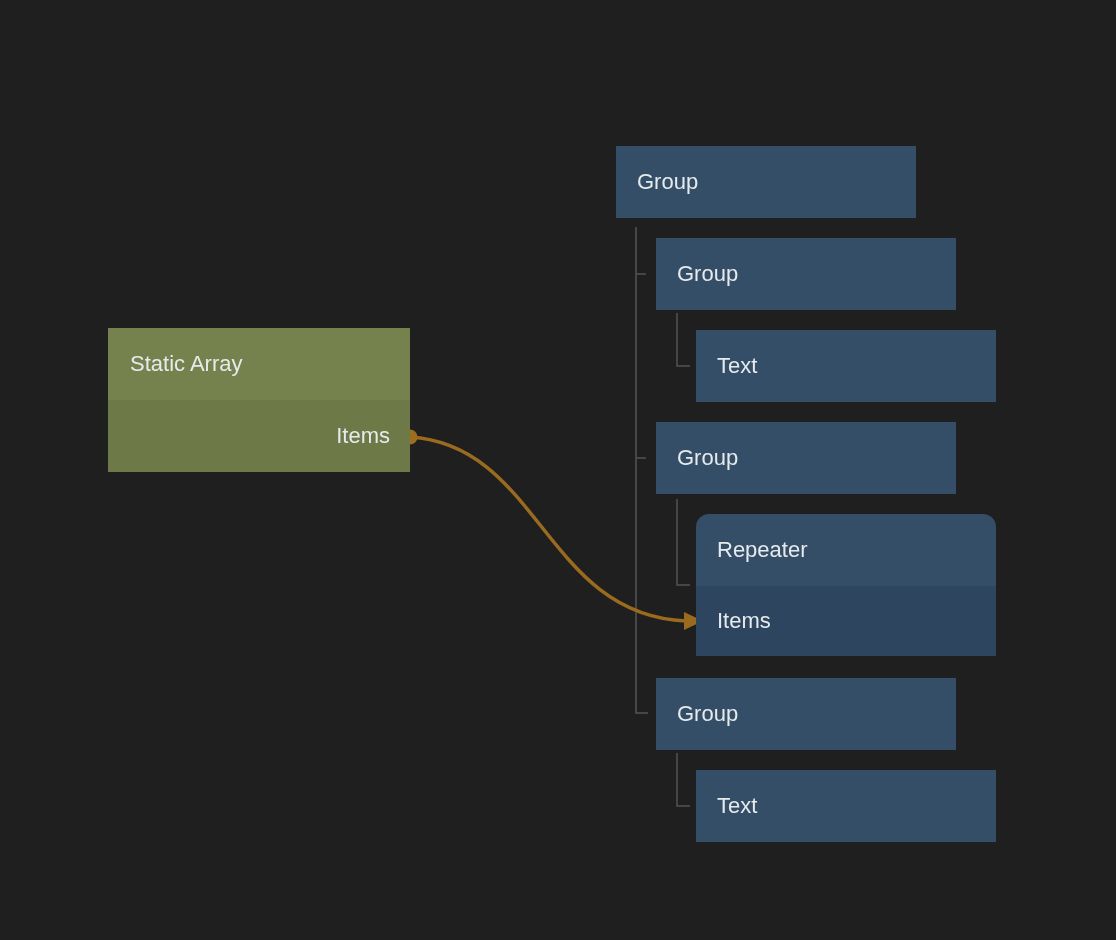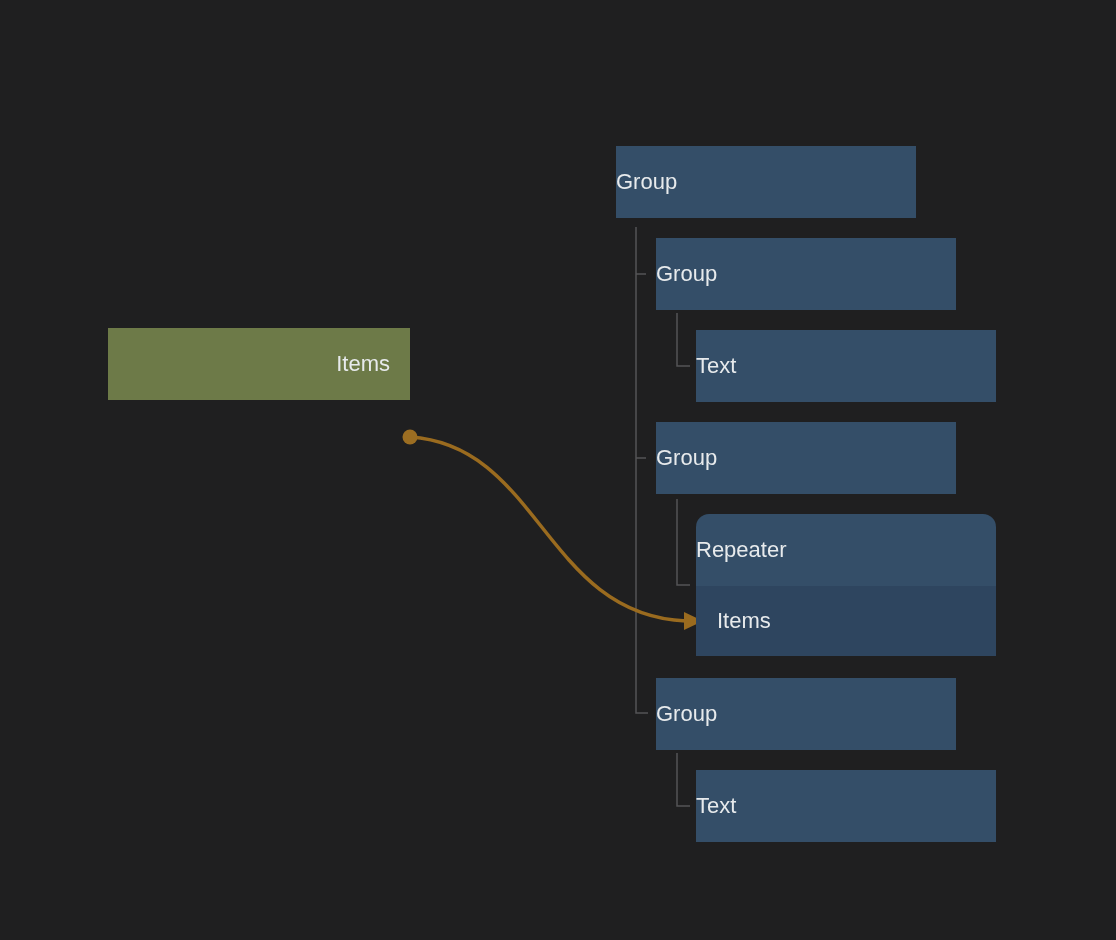--- a/index.html
+++ b/index.html
@@ -63,20 +63,21 @@
 
   
   .node-blue {
     width: 300px;
     background: var(--node_blue);
   }
   .node-blue .title-row {
     height: 72px;
     display: flex;
     align-items: center;
+    padding-left: 21px;
   }
   .node-blue .sub-row {
     height: 70px;
     background: var(--node_blue_dark);
     display: flex;
     align-items: center;
     padding-left: 21px;
   }
 </style>
 </head>
@@ -92,20 +93,23 @@
     <path class="tree-connector" d="M677 313 V366 H690"></path>
     <path class="tree-connector" d="M677 499 V585 H690"></path>
     <path class="tree-connector" d="M677 753 V806 H690"></path>
 
     <path class="wire-path" d="M410 437 C 540 445, 545 615, 686 621"></path>
     <circle class="wire-dot" cx="410" cy="437" r="7.5"></circle>
     <polygon class="wire-arrow" points="684,612 703,621 684,630"></polygon>
   </svg>
 
   <div class="node node-green" style="left:108px; top:328px;">
+    <div class="header">
+      <span>Static Array</span>
+    </div>
     <div class="port-row">
       <span>Items</span>
     </div>
   </div>
 
   <div class="node node-blue" style="left:616px; top:146px;">
     <div class="title-row">
       <span>Group</span>
     </div>
   </div>

